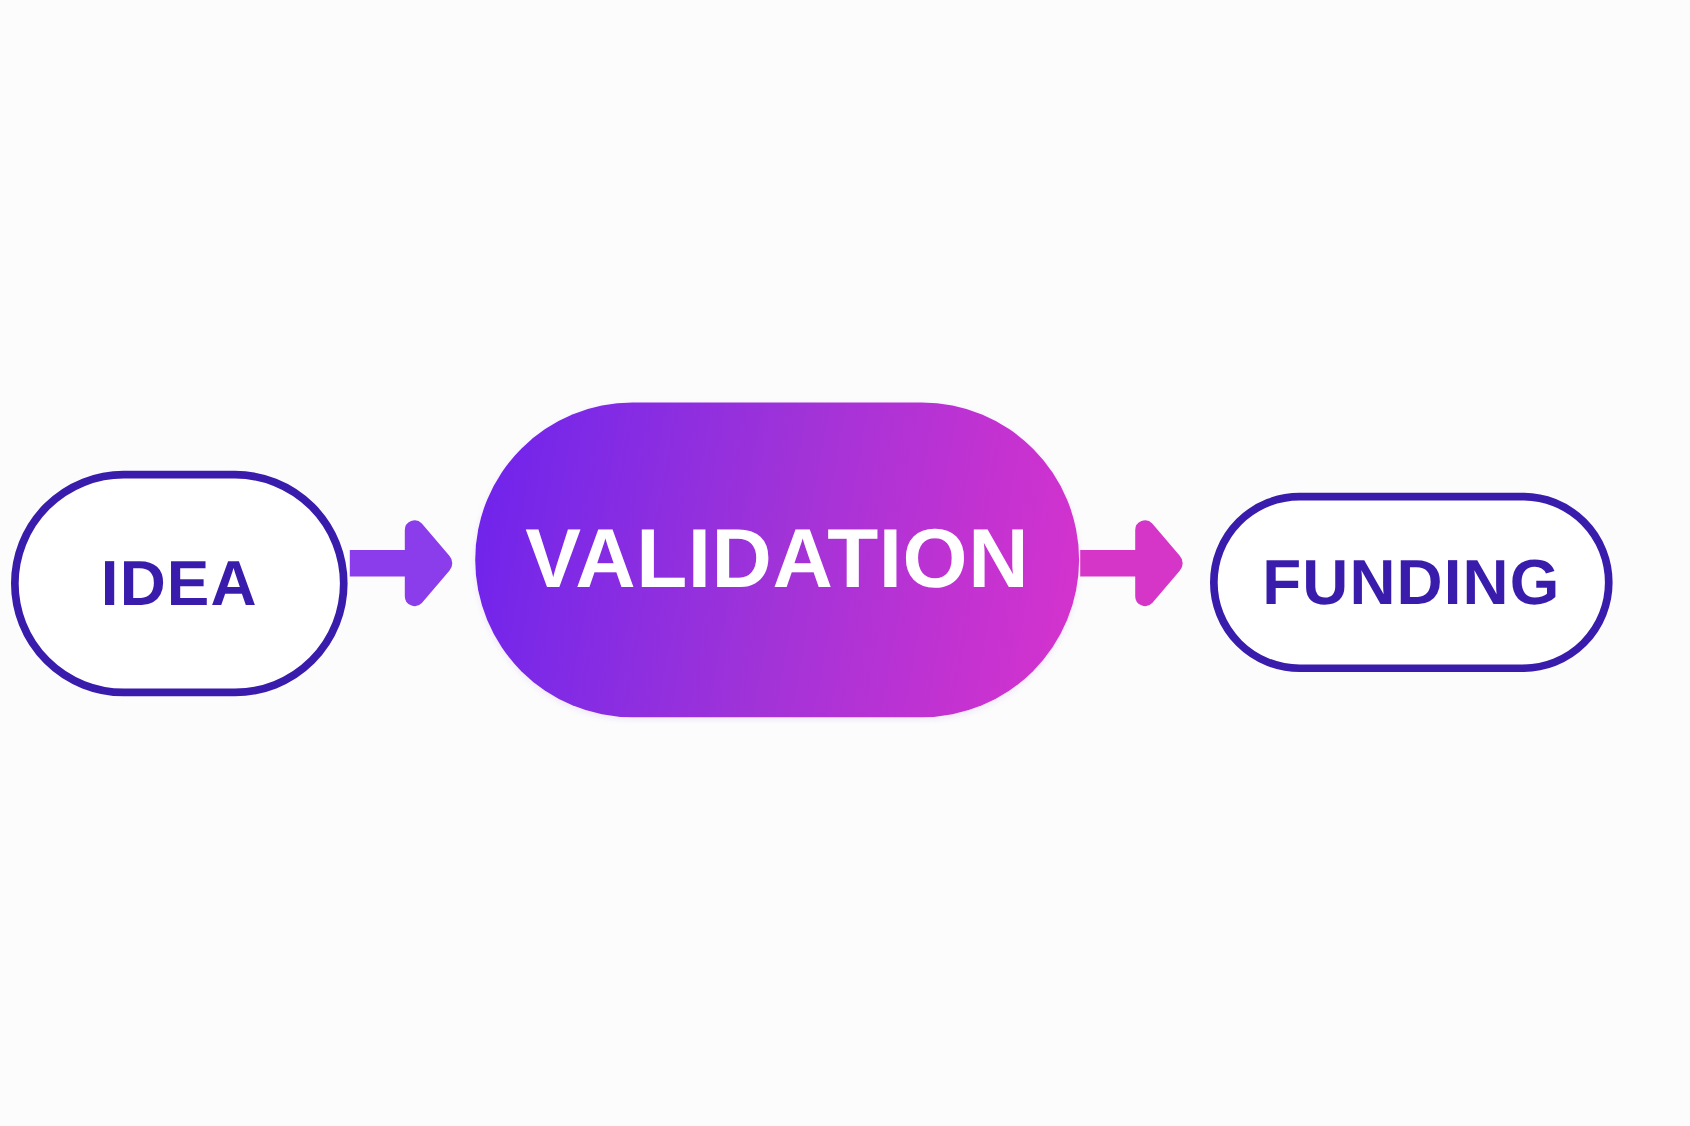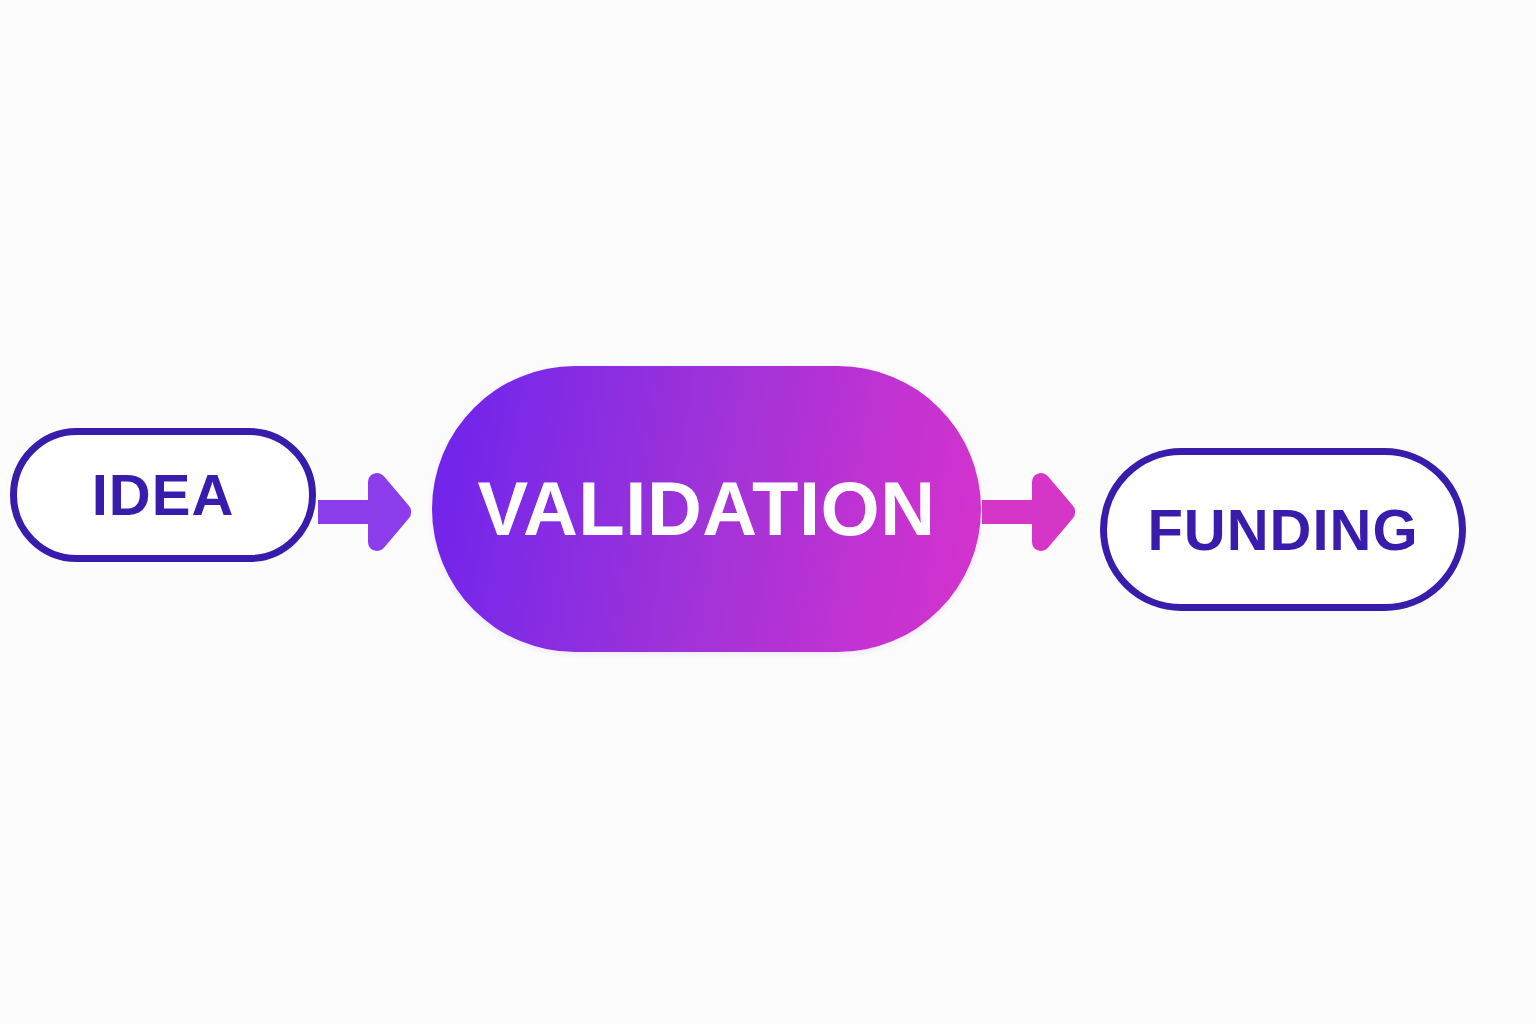--- a/index.html
+++ b/index.html
@@ -49,21 +49,21 @@
     color: #3a1cad;
     font-size: 58px;
     letter-spacing: 1px;
   }
 
   
   #node-idea {
     left: 10px;
     top: 428px;
     width: 306px;
-    height: 134px;
+    height: 205px;
   }
 
   #node-validation {
     left: 432px;
     top: 366px;
     width: 549px;
     height: 286px;
     background: linear-gradient(100deg, #6d22ec 0%, #7f2ae6 18%, #a033d8 50%, #c132d2 78%, #d633cc 100%);
     box-shadow: 0 2px 6px rgba(120, 30, 190, 0.10);
   }

